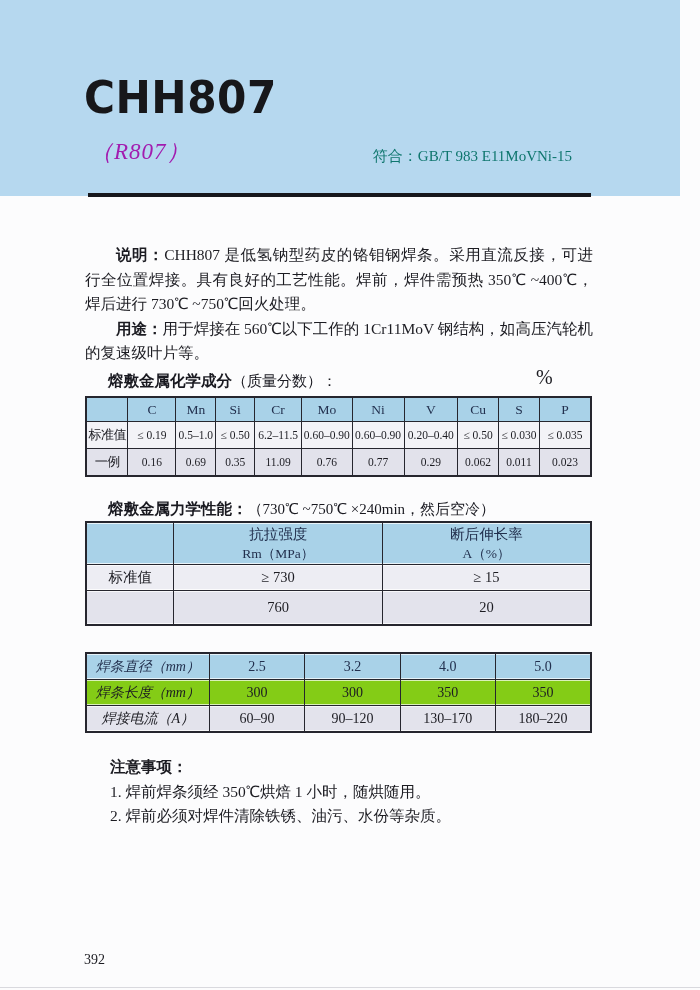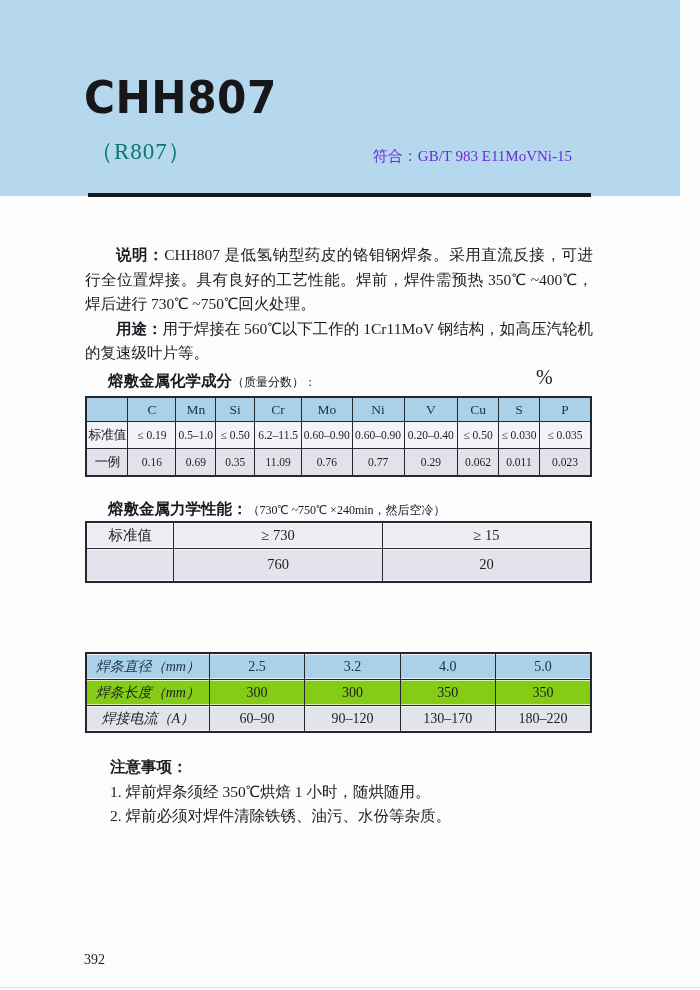--- a/index.html
+++ b/index.html
@@ -8,30 +8,30 @@
     background:#fcfcfd;color:#1c1c22;
     font-family:"Liberation Serif", serif;
   }
   
   .hdr{position:absolute;left:0;top:0;width:680px;height:196px;background:#b6d8ef;}
   .hdr-title{
     position:absolute;left:84px;top:76px;margin:0;line-height:1;
     font-family:"DejaVu Sans", sans-serif;font-weight:900;font-size:44px;
     letter-spacing:0.5px;color:#17171a;transform:scaleX(.96);transform-origin:left;
   }
-  .hdr-alias{position:absolute;left:90px;top:136px;font-size:23px;letter-spacing:1px;color:#0f766e;}
-  .hdr-std{position:absolute;right:108px;top:147px;font-size:15px;color:#6d28d9;}
+  .hdr-alias{position:absolute;left:90px;top:136px;font-size:23px;letter-spacing:1px;color:#a21caf;font-style:italic;}
+  .hdr-std{position:absolute;right:108px;top:147px;font-size:15px;color:#0f766e;}
   .hdr-rule{position:absolute;left:88px;top:193px;width:503px;height:4px;background:#17171c;}
   
   .intro{position:absolute;left:85px;top:243px;width:508px;font-size:15.5px;line-height:24.6px;text-align:justify;}
   .intro p{margin:0;text-indent:2em;}
   .blab{font-family:"DejaVu Sans", sans-serif;font-weight:bold;}
   
   .sec-title{position:absolute;font-family:"DejaVu Sans", sans-serif;font-weight:bold;font-size:15.5px;color:#191920;white-space:nowrap;}
-  .sec-title .cond{font-family:"Liberation Serif", serif;font-weight:normal;font-size:12px;}
+  .sec-title .cond{font-family:"Liberation Serif", serif;font-weight:normal;font-size:15px;}
   .pct{position:absolute;left:536px;top:366px;font-size:20px;color:#1c1c22;}
   
   table{border-collapse:collapse;table-layout:fixed;position:absolute;background:#fff;}
   th,td{border:1px solid #26262e;padding:0;text-align:center;vertical-align:middle;font-weight:normal;overflow:hidden;}
   table{border:2px solid #26262e;}
   .hrow{background:#a9d2e8;color:#22304e;}
   
   .chem{left:85px;top:396px;width:507px;font-size:11.5px;}
   .chem .hrow th{height:23px;font-size:13.5px;}
   .chem .r-std{background:#f3f3f7;height:27px;}
@@ -138,20 +138,25 @@
 
   <div class="sec-title" style="left:108px;top:499px;"><span>熔敷金属力学性能：</span><span class="cond">（730℃ ~750℃ ×240min，然后空冷）</span></div>
 
   <table class="mech">
     <colgroup>
         <col style="width:17.4%">
         <col style="width:41.3%">
         <col style="width:41.3%">
       </colgroup>
     <tbody>
+        <tr class="hrow">
+      <th></th>
+      <th><span>抗拉强度</span><span class="sym">Rm（MPa）</span></th>
+      <th><span>断后伸长率</span><span class="sym">A（%）</span></th>
+    </tr>
     <tr class="r1">
       <td class="rlab">标准值</td>
       <td>≥ 730</td>
       <td>≥ 15</td>
     </tr>
     <tr class="r2">
       <td class="rlab"></td>
       <td>760</td>
       <td>20</td>
     </tr>

